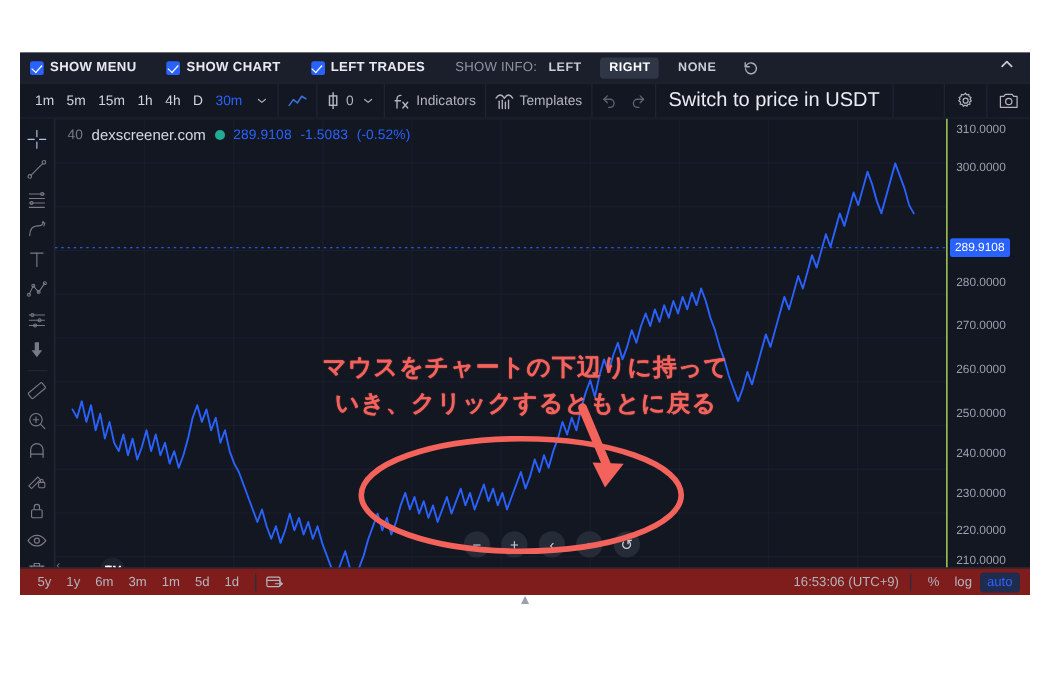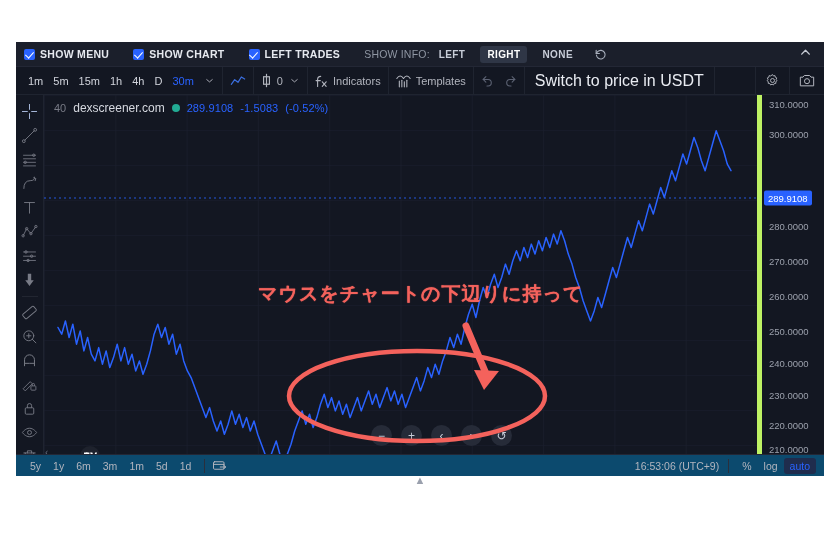--- a/index.html
+++ b/index.html
@@ -108,36 +108,36 @@
     font-size: 12.5px; color: #e8eaf0; white-space: nowrap;
   }
   .symhdr .sep { color: #787b86; font-size: 11px; }
   .symhdr .src { color: #d6d9e0; font-size: 12px; }
   .dot { width: 8px; height: 8px; border-radius: 50%; background: #22ab94; }
   .quote { color: #2962ff; font-size: 11px; letter-spacing: .1px; }
 
   
   .pricescale {
     position: absolute; left: 741px; top: 53px; width: 48px; height: 381px;
-    background: #131722; border-left: 5px solid #bef264; padding-left: 39px;
+    background: #131722; border-left: 1px solid #bef264; padding-left: 39px;
   }
   .ptick {
     position: absolute; left: 7px; font-size: 9.5px; color: #9ba0ac;
     transform: translateY(-50%); white-space: nowrap;
   }
   .pbadge {
     position: absolute; left: 2px; font-size: 9.5px; color: #fff;
     background: #2962ff; padding: 2px 4px; border-radius: 2px;
     transform: translateY(-50%); white-space: nowrap;
   }
 
   
   .statusbar {
     position: absolute; left: 0; bottom: 0; width: 808px; height: 22px;
-    background: #0c4a6e; border-top: 1px solid #232735;
+    background: #7f1d1d; border-top: 1px solid #232735;
     display: flex; align-items: center; padding: 0 8px;
   }
   .range {
     font-size: 10.5px; color: #b2b5be; padding: 2px 6px; border-radius: 3px;
   }
   .sb-sep { width: 1px; height: 14px; background: #2a2f3d; margin: 0 7px; }
   .sb-right { margin-left: auto; display: flex; align-items: center; }
   .clock { font-size: 10.5px; color: #b2b5be; margin-right: 2px; }
   .sbtn { font-size: 10.5px; color: #b2b5be; padding: 2px 6px; border-radius: 3px; }
   .sbtn.active { color: #2962ff; background: #1f2c4d; }
@@ -505,20 +505,21 @@
         <span class="sb-sep"></span>
         <span class="sbtn">%</span>
         <span class="sbtn">log</span>
         <span class="sbtn active">auto</span>
       </span>
     </div>
   </div>
 
   <div class="anno-layer">
     <div class="jp-text" style="left:258px; top:281px">マウスをチャートの下辺りに持って</div>
+    <div class="jp-text" style="left:268px; top:310px">いき、クリックするともとに戻る</div>
     <svg width="840" height="560" style="position:absolute;left:0;top:0">
       <ellipse cx="417" cy="396" rx="128" ry="45" fill="none" stroke="#f4625c" stroke-width="4.5"></ellipse>
       <g>
         <line x1="466" y1="326" x2="487" y2="376" stroke="#f4625c" stroke-width="7" stroke-linecap="round"></line>
         <polygon points="484,390 474,370 499,371" fill="#f4625c"></polygon>
       </g>
     </svg>
   </div>
 
   <span class="bottom-caret">▲</span>

